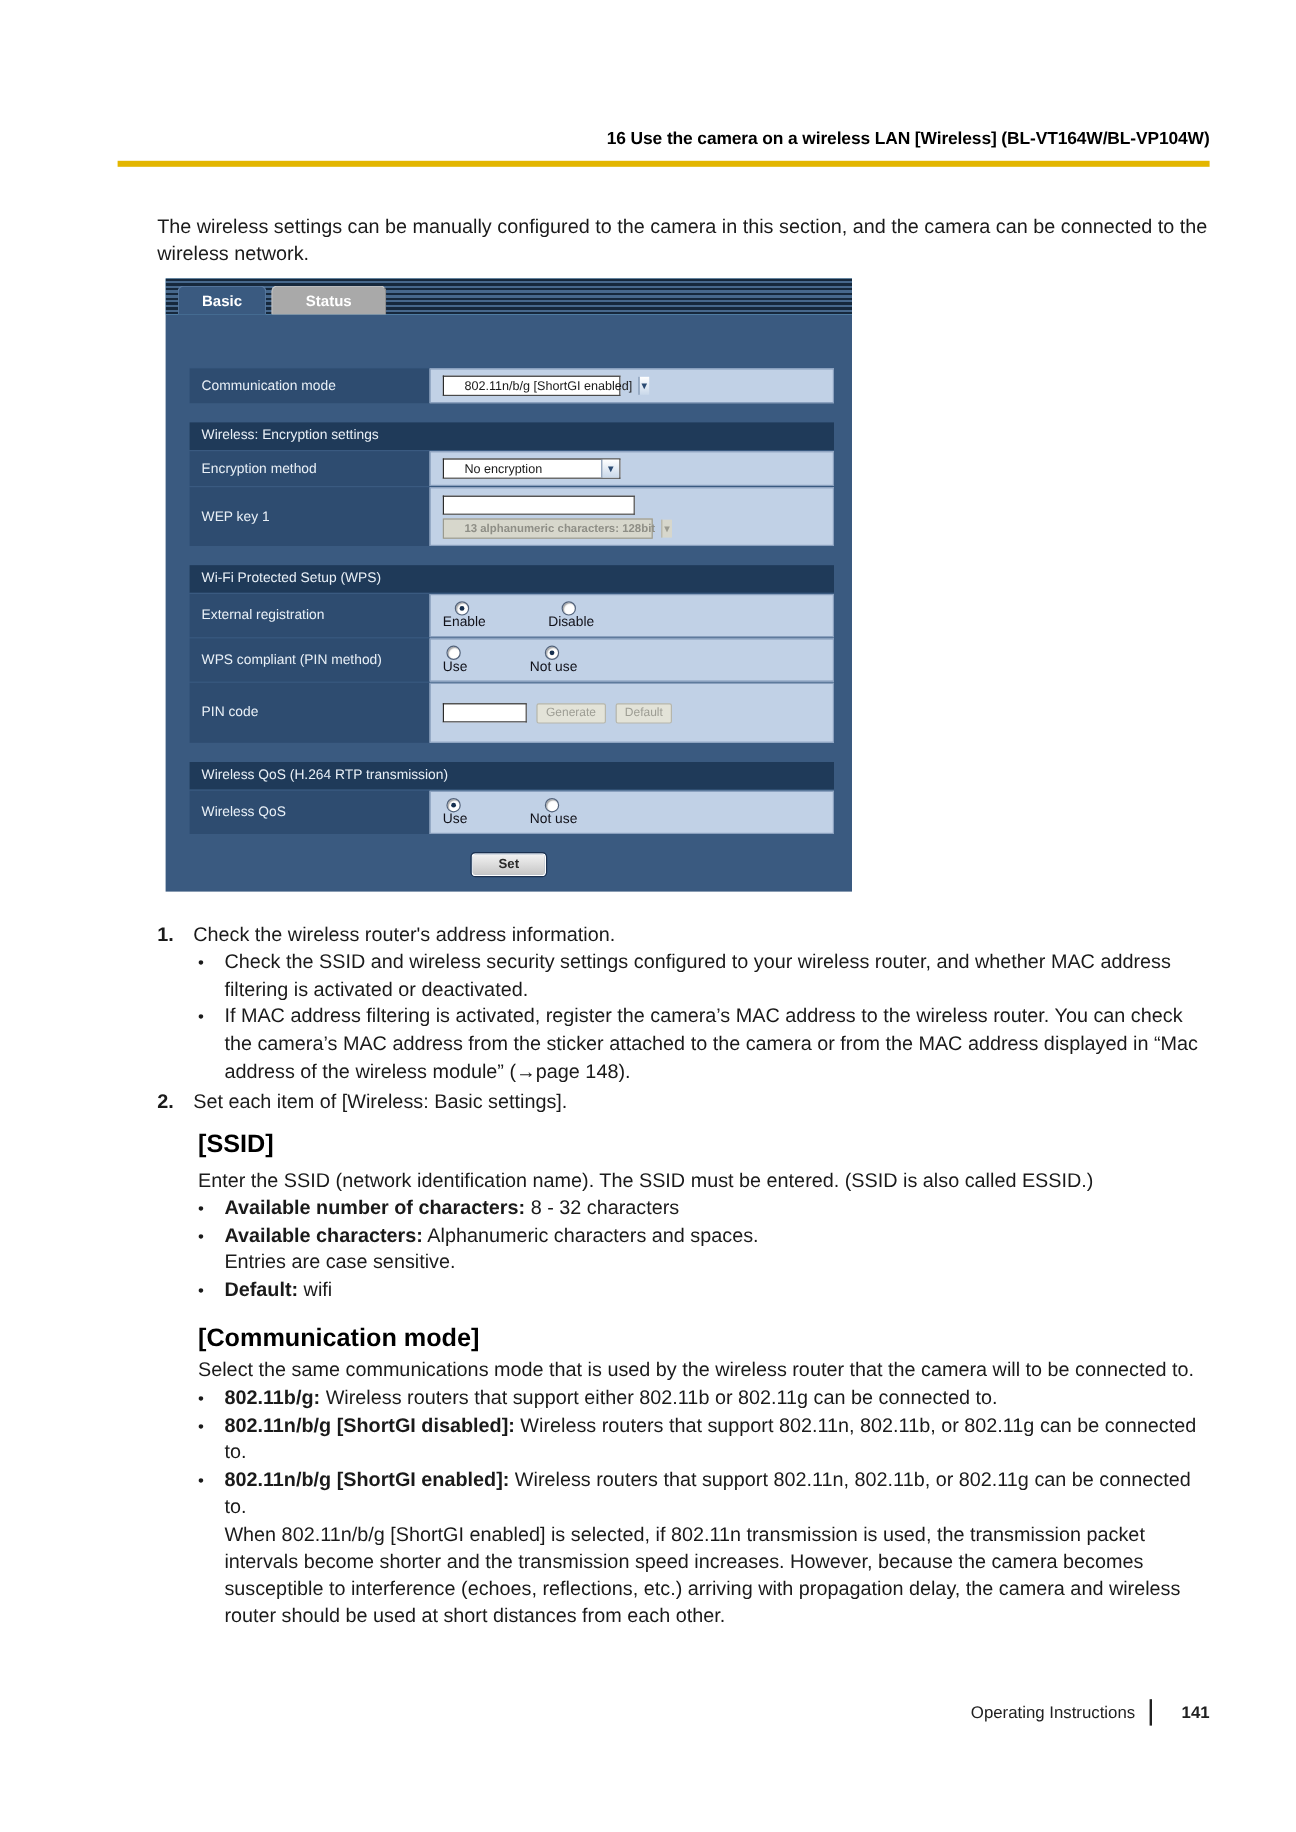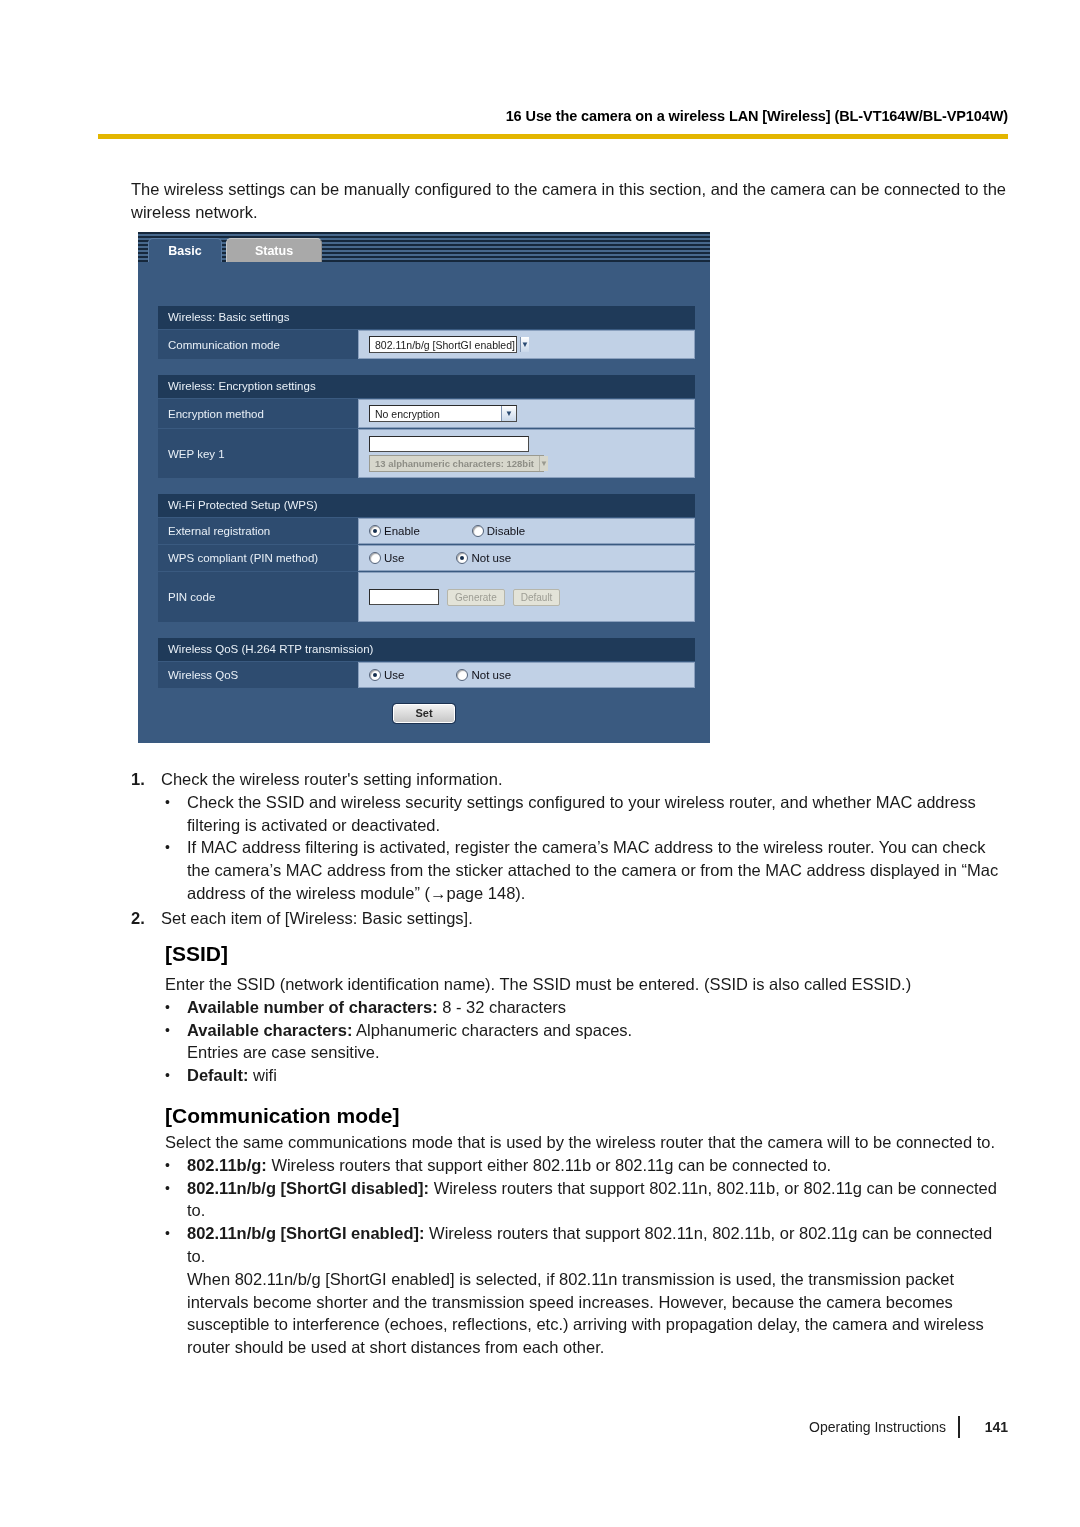--- a/index.html
+++ b/index.html
@@ -186,21 +186,21 @@
     background: #ffffff;
     border: 1px solid #4a4a4a;
     border-top-color: #2b2b2b;
     border-left-color: #2b2b2b;
     height: 17px;
     box-sizing: border-box;
     display: inline-flex;
     align-items: center;
     font-size: 10.5px;
     color: #1a1a1a;
-    padding-left: 5px;
+    padding-left: 17px;
     white-space: nowrap;
   }
   .select .sel-text { padding-right: 5px; }
   .select .arrow {
     width: 14px;
     height: 15px;
     margin-left: auto;
     background: linear-gradient(to bottom,#ffffff,#c9d8ea);
     border-left: 1px solid #7e93b0;
     display: flex; align-items: center; justify-content: center;
@@ -214,21 +214,21 @@
   .select.disabled .arrow {
     background: #d7d7cc;
     border-left: 1px solid #b3b3a8;
     color: #9a9a90;
   }
   .select.w-comm { width: 148px; }
   .select.w-enc  { width: 148px; }
   .select.w-hint { width: 175px; font-size: 9.5px; }
 
   .radio-group { display: flex; align-items: center; font-size: 11.5px; color: #101018; }
-  .radio-item { display: flex; align-items: center; margin-right: 28px; }
+  .radio-item { display: flex; align-items: center; margin-right: 28px; flex-direction: column; }
   .radio-item.wide { margin-right: 52px; }
   .radio-dot {
     width: 10px; height: 10px;
     border-radius: 50%;
     background: #ffffff;
     border: 1px solid #52627a;
     box-shadow: inset 1px 1px 1px rgba(0,0,0,.35);
     margin-right: 3px;
     display: flex; align-items: center; justify-content: center;
     flex: none;
@@ -354,21 +354,20 @@
     <div class="stripes"></div>
     <div class="tabs">
       <div class="tab active">Basic</div>
       <div class="tab inactive">Status</div>
     </div>
   </div>
 
   <div class="shot-body">
     <div class="panel-gap-lg"></div>
 
-    <div class="sec-head">Wireless: Basic settings</div>
 
 
     <div class="row">
       <div class="row-label">Communication mode</div>
       <div class="row-value">
         <div class="select w-comm">
           <span class="sel-text">802.11n/b/g [ShortGI enabled]</span>
           <span class="arrow">▼</span>
         </div>
       </div>
@@ -471,21 +470,21 @@
     <div class="set-wrap">
       <div class="btn-set">Set</div>
     </div>
   </div>
 </div>
 
 <div class="steps">
 
   <div class="step">
     <div class="step-num">1.</div>
-    <div class="step-txt">Check the wireless router's setting information.</div>
+    <div class="step-txt">Check the wireless router's address information.</div>
   </div>
   <div class="bullets">
     <div class="bullet">
       <div class="dot">•</div>
       <div class="btxt">Check the SSID and wireless security settings configured to your wireless router, and whether MAC address filtering is activated or deactivated.</div>
     </div>
     <div class="bullet">
       <div class="dot">•</div>
       <div class="btxt">If MAC address filtering is activated, register the camera’s MAC address to the wireless router. You can check the camera’s MAC address from the sticker attached to the camera or from the MAC address displayed in “Mac address of the wireless module” (→page 148).</div>
     </div>

